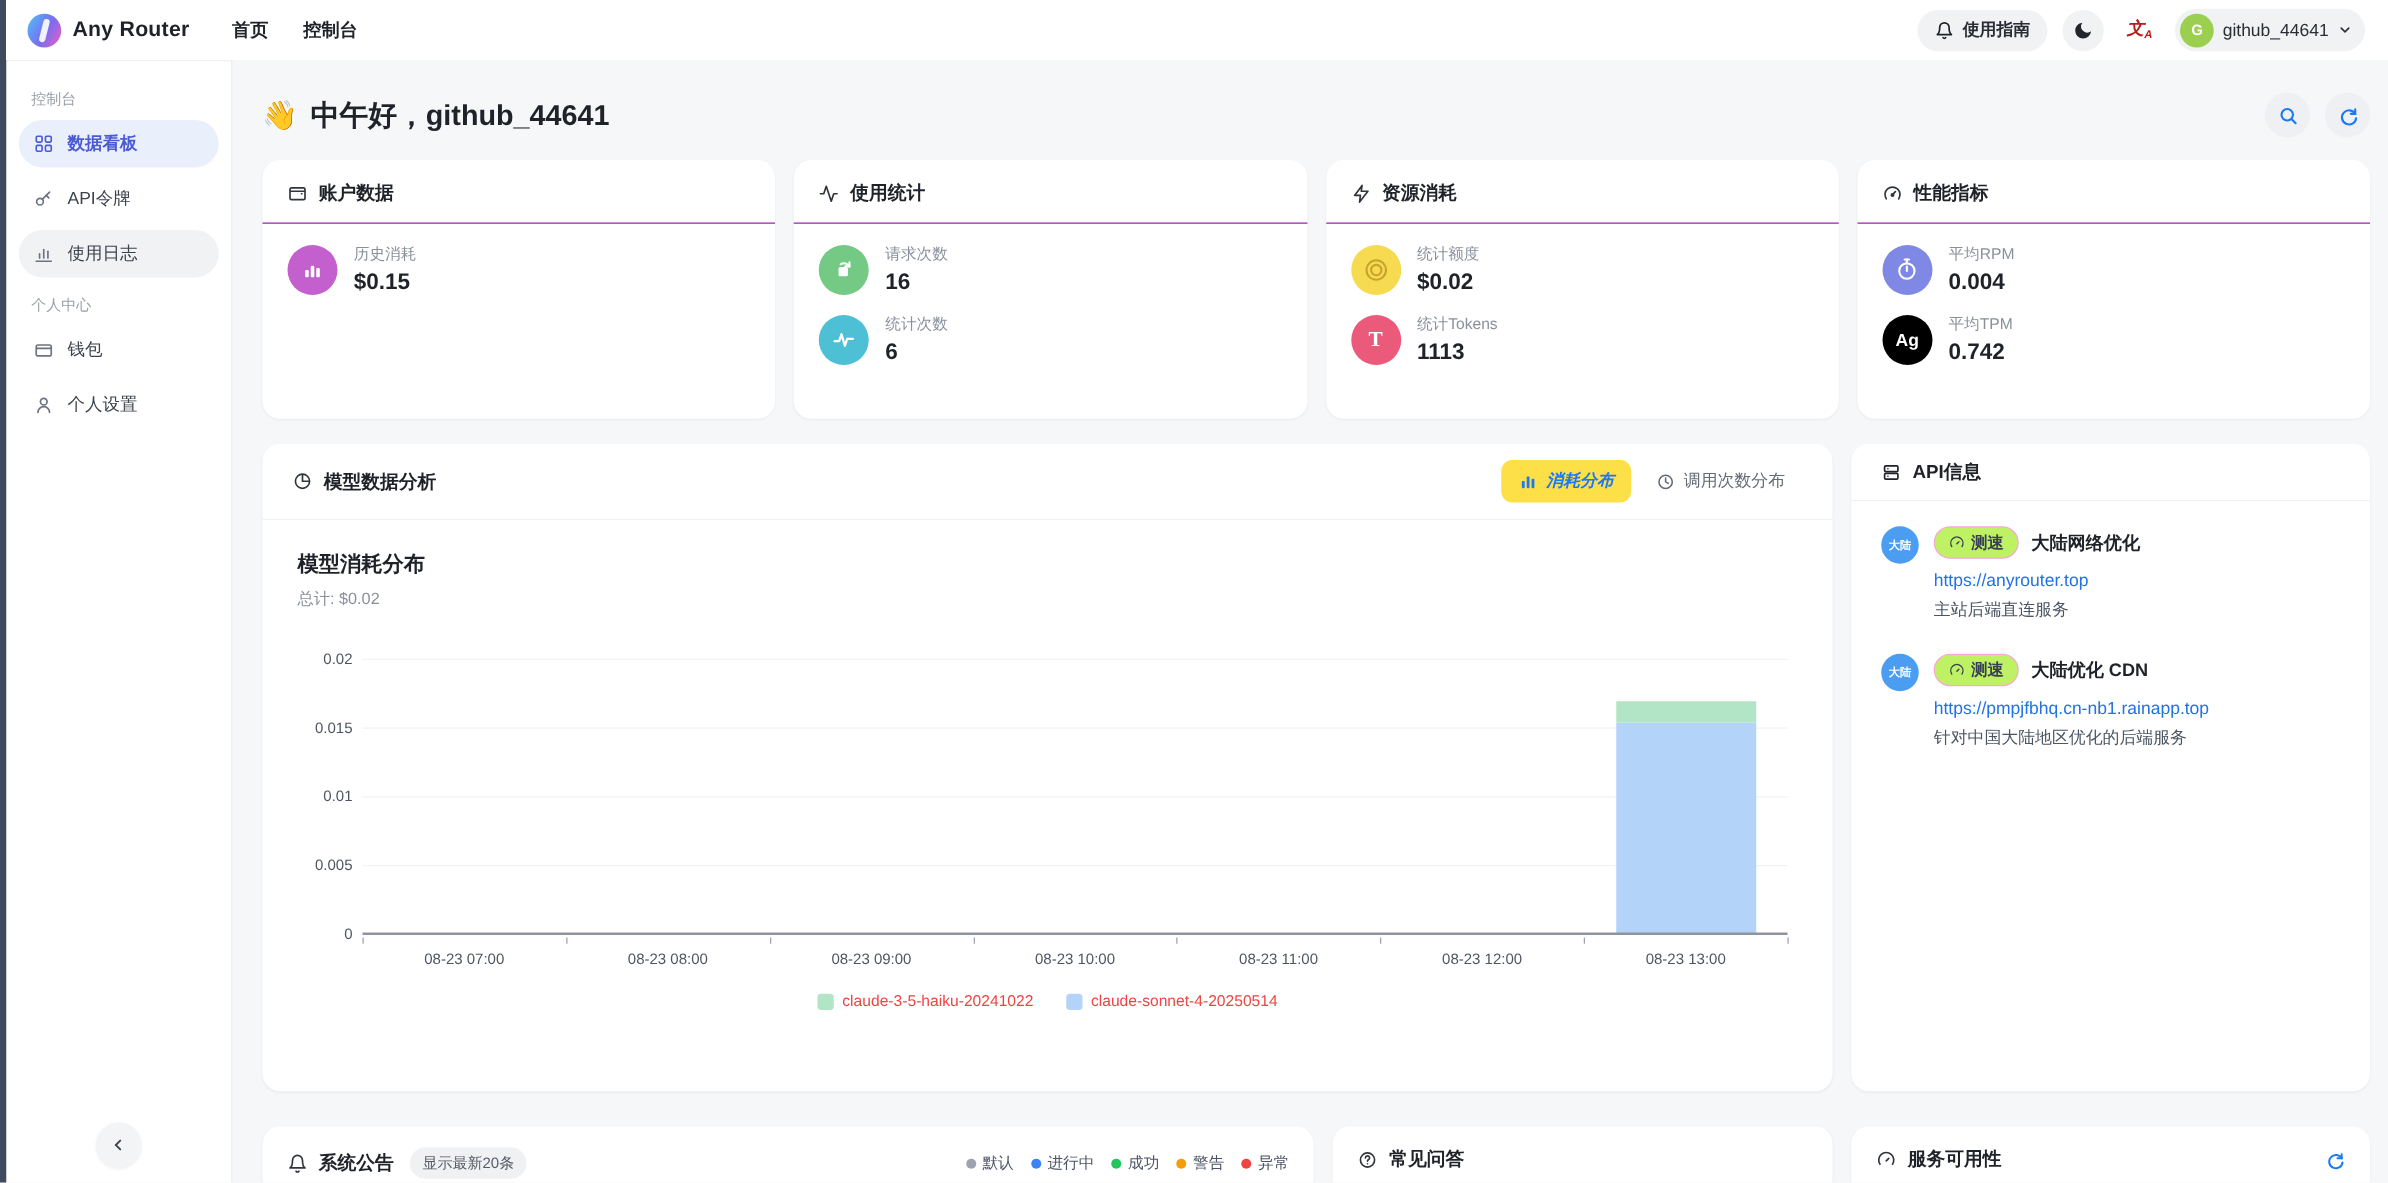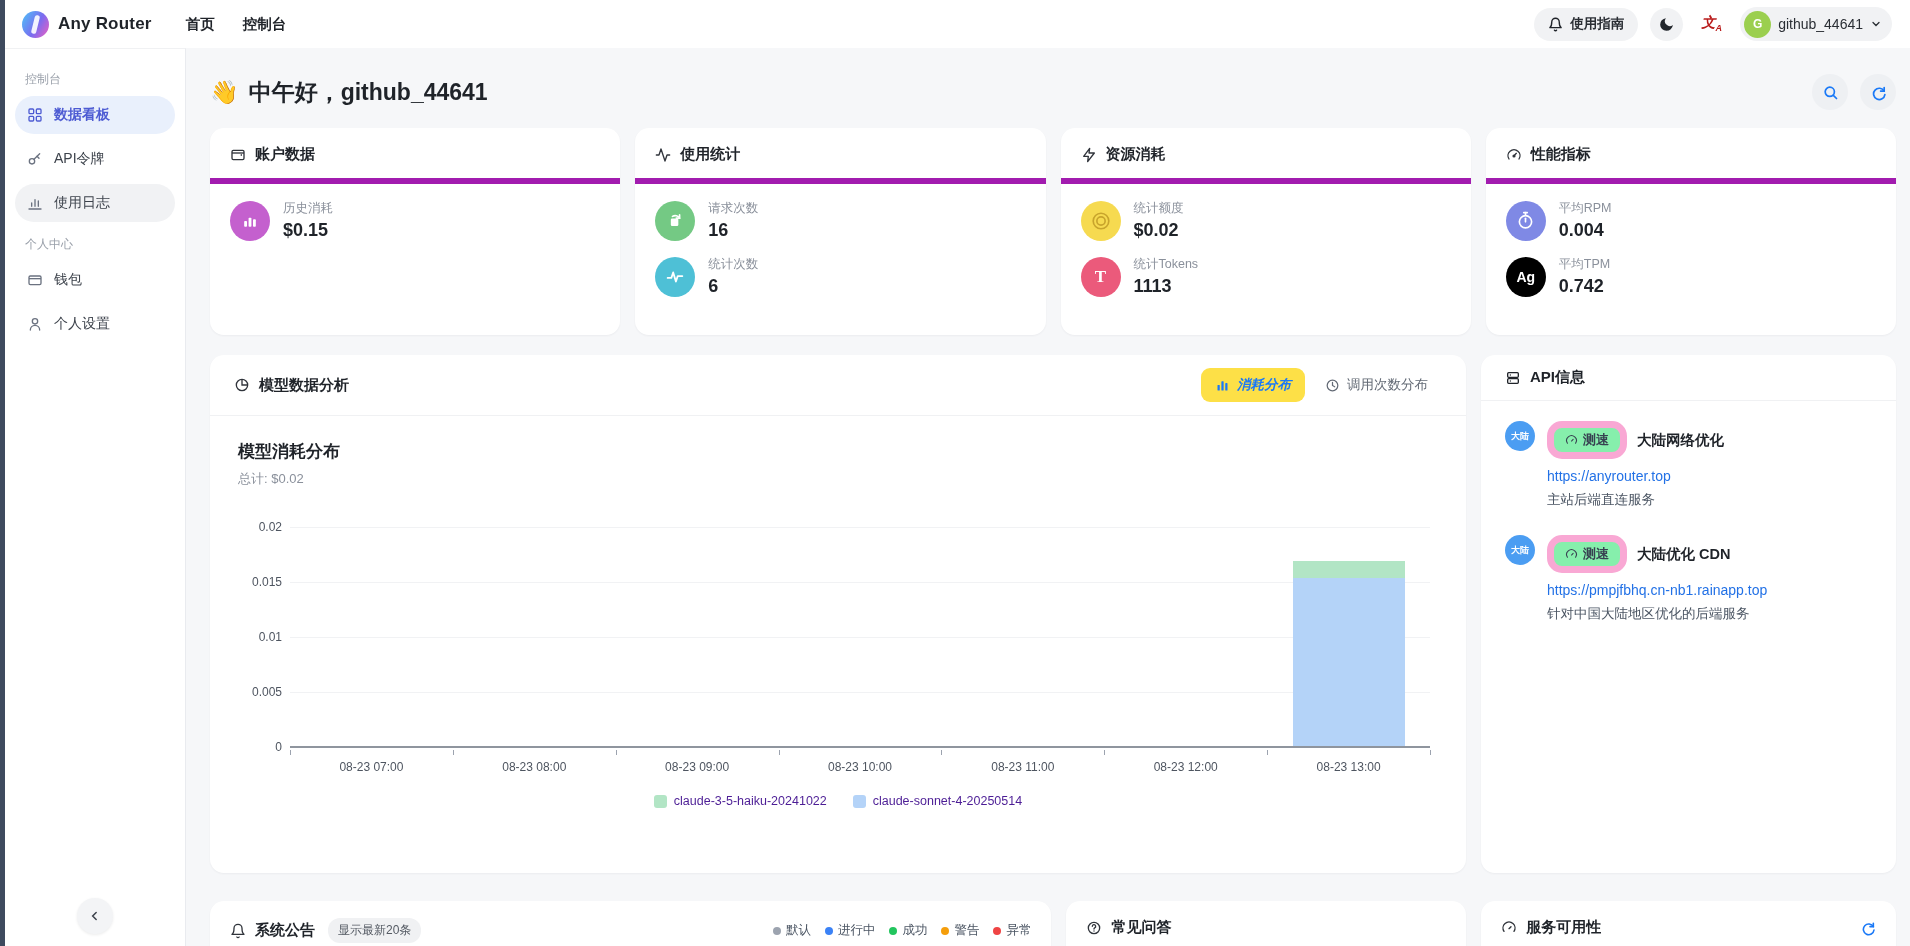--- a/index.html
+++ b/index.html
@@ -53,21 +53,21 @@
   .greet-row { display:flex; align-items:center; justify-content:space-between; margin-bottom:18px; }
   .greet { font-size:23px; font-weight:700; display:flex; align-items:center; gap:10px; }
   .greet-actions { display:flex; gap:12px; }
   .action-circle { width:36px; height:36px; border-radius:50%; background:#eef0f3; color:#1a79f7;
     display:flex; align-items:center; justify-content:center; cursor:pointer; }
 
   .cards-row { display:flex; gap:15px; }
   .card { background:#fff; border-radius:14px; box-shadow:0 1px 2px rgba(30,40,60,.05); }
   .stat-card { flex:1; height:207px; }
   .card-head { display:flex; align-items:center; gap:9px; padding:17px 20px 14px;
-    border-bottom:6px solid #a21caf; font-size:15px; font-weight:700; color:#1f2329; }
+    border-bottom:1px solid #a21caf; font-size:15px; font-weight:700; color:#1f2329; }
   .card-head .hi { color:#30343b; display:flex; }
   .stat-body { padding:16px 20px; display:flex; flex-direction:column; gap:15px; }
   .stat-row { display:flex; align-items:center; gap:13px; }
   .stat-icon { width:40px; height:40px; border-radius:50%; color:#fff; font-weight:700;
     display:flex; align-items:center; justify-content:center; font-size:15px; flex:none; }
   .stat-label { font-size:12.5px; color:#8a909b; margin-bottom:3px; }
   .stat-value { font-size:18px; font-weight:700; color:#1f2329; }
 
   .mid-row { display:flex; gap:15px; margin-top:20px; }
   .chart-panel { width:1256px; height:518px; }
@@ -84,32 +84,32 @@
   .chart-title { font-size:17px; font-weight:700; }
   .chart-subtitle { font-size:13px; color:#8a909b; margin-top:7px; }
   .chart-grid { position:relative; margin:40px 8px 0 52px; height:220px; }
   .gridline { position:absolute; left:0; right:0; height:1px; background:#f1f2f4; }
   .gridline.axisline { height:2px; background:#8f959e; z-index:2; }
   .ytick { position:absolute; left:-50px; width:42px; text-align:right; font-size:12px; color:#4e5560; }
   .xtick { position:absolute; top:232px; transform:translateX(-50%); font-size:12px; color:#4e5560; white-space:nowrap; }
   .xtickmark { position:absolute; bottom:-7px; width:1px; height:5px; background:#9ca3af; }
   .bar-seg { position:absolute; z-index:1; }
   .legend { display:flex; justify-content:center; gap:26px; margin-top:46px; }
-  .legend-item { display:flex; align-items:center; gap:7px; font-size:12.5px; color:#4c1d95; cursor:pointer; }
+  .legend-item { display:flex; align-items:center; gap:7px; font-size:12.5px; color:#ef4444; cursor:pointer; }
   .legend-swatch { width:13px; height:13px; border-radius:3px; }
 
   
   .api-panel { width:415px; height:518px; }
   .api-body { padding:20px 24px; display:flex; flex-direction:column; gap:26px; }
   .api-entry { display:flex; gap:12px; }
   .api-badge { width:30px; height:30px; border-radius:50%; background:#4b9df2; color:#fff;
     font-size:9px; font-weight:700; display:flex; align-items:center; justify-content:center; flex:none; }
   .api-line1 { display:flex; align-items:center; gap:10px; }
-  .speed-pill { display:flex; align-items:center; gap:5px; border:7px solid #f9a8d4; border-radius:15px;
-    padding:3px 11px; font-size:13px; font-weight:600; color:#374151; cursor:pointer; background:#86efac; }
+  .speed-pill { display:flex; align-items:center; gap:5px; border:1px solid #f9a8d4; border-radius:15px;
+    padding:3px 11px; font-size:13px; font-weight:600; color:#374151; cursor:pointer; background:#bef264; }
   .api-title { font-size:14.5px; font-weight:700; }
   .api-link { font-size:14px; color:#2271e6; margin-top:9px; cursor:pointer; }
   .api-desc { font-size:13.5px; color:#4b5563; margin-top:7px; }
 
   
   .footer-row { display:flex; gap:15px; margin-top:28px; }
   .f-card { height:120px; }
   .f-card .card-head { border-bottom:none; justify-content:flex-start; }
   .fc1 { width:842px; } .fc2 { width:400px; } .fc3 { width:415px; }
   .badge-pill { background:#f0f1f3; border-radius:12px; font-size:12px; font-weight:400;

